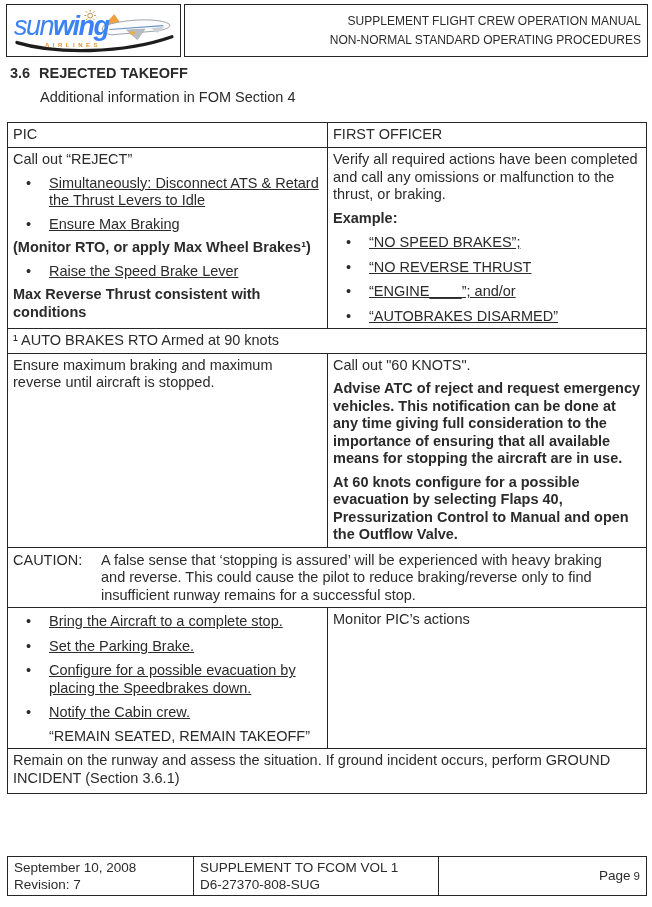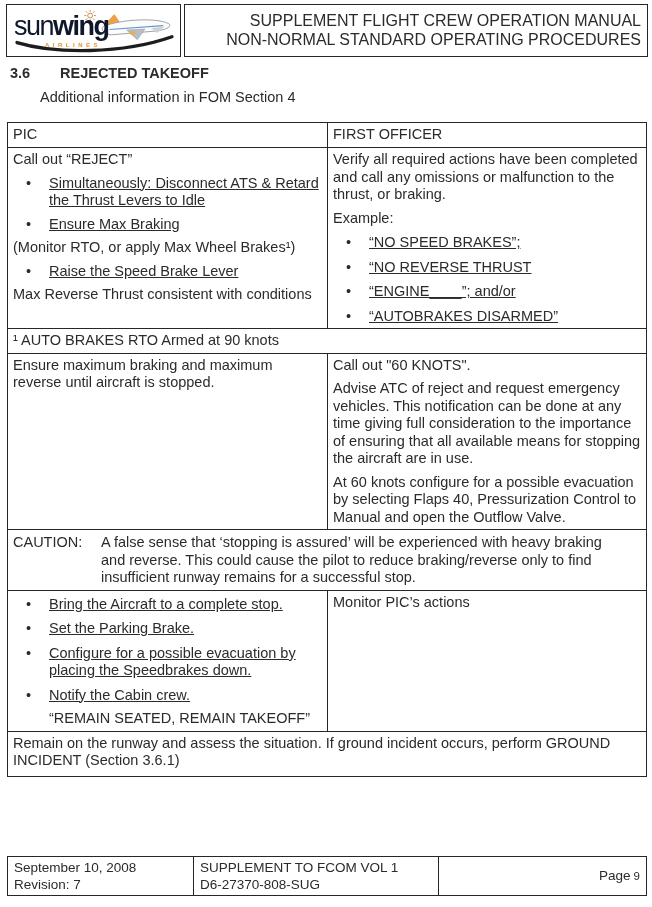--- a/index.html
+++ b/index.html
@@ -4,41 +4,41 @@
 <style>
   html,body{margin:0;padding:0;background:#888;}
   .page{
     width:652px;height:907px;position:relative;background:#ffffff;
     color:#2b2b2b;font-family:"Liberation Sans","DejaVu Sans",sans-serif;
     font-size:14.5px;line-height:17.5px;overflow:hidden;margin:0 auto;
   }
   
   .hdr{position:absolute;top:4px;left:6px;width:642px;height:53px;display:flex;gap:3px;}
   .logo-box{width:175px;border:1.5px solid #262626;position:relative;background:#fff;box-sizing:border-box;}
-  .brand{position:absolute;left:7px;top:8px;font-size:27px;line-height:27px;color:#0f172a;letter-spacing:-1.5px;z-index:2;}
+  .brand{position:absolute;left:7px;top:8px;font-style:italic;font-size:27px;line-height:27px;color:#3b82f6;letter-spacing:-1.5px;z-index:2;}
   .brand .bold{font-weight:bold;}
   .airlines{position:absolute;left:38px;top:37px;font-size:6px;line-height:6px;letter-spacing:3.5px;color:#e8922a;font-weight:bold;z-index:2;}
   .logo-art{position:absolute;left:0;top:0;width:100%;height:100%;z-index:1;}
-  .title-box{flex:1;border:1.5px solid #262626;box-sizing:border-box;display:flex;flex-direction:column;justify-content:center;align-items:flex-end;padding-right:6px;font-size:16px;line-height:18.5px;}
-  
-  .sec{position:absolute;top:65px;left:10px;display:flex;font-weight:bold;gap:21px;}
+  .title-box{flex:1;border:1.5px solid #262626;box-sizing:border-box;display:flex;flex-direction:column;justify-content:center;align-items:flex-end;padding-right:6px;font-size:12px;line-height:18.5px;}
+  
+  .sec{position:absolute;top:65px;left:10px;display:flex;font-weight:bold;}
   .sec-num{width:29px;}
   .note{position:absolute;top:89px;left:40px;}
   
   .tblwrap{position:absolute;top:122px;left:7px;width:639px;}
   table.proc{border-collapse:separate;border-spacing:0;table-layout:fixed;width:639px;
     border-left:1.5px solid #262626;border-top:1.5px solid #262626;}
   table.proc td,table.proc th{border-right:1.5px solid #262626;border-bottom:1.5px solid #262626;
     vertical-align:top;padding:3px 5px;box-sizing:border-box;font-weight:normal;text-align:left;}
   th.colhead{text-align:center;font-weight:bold;height:25px;vertical-align:middle;padding:2px;}
   td.center{text-align:center;padding:2px 5px;}
   .bl{display:flex;margin-top:6px;}
   .bl .dot{flex:0 0 23px;padding-left:13px;}
   .bl .bt{flex:1;padding-right:2px;text-decoration:underline;}
-  .mt6{margin-top:6px;}
+  .mt6{margin-top:6px;font-weight:bold;}
   .mt7{margin-top:7px;}
   .caut{display:flex;padding-top:1px;}
   .caut-label{flex:0 0 88px;}
   .caut-text{flex:1;padding-right:14px;}
   .callout{margin-left:36px;margin-top:6px;}
   td.bottom{vertical-align:bottom;padding-bottom:3px;}
   
   .footwrap{position:absolute;top:856px;left:7px;width:639px;}
   table.foot{border-collapse:separate;border-spacing:0;table-layout:fixed;width:639px;
     border-left:1.5px solid #262626;border-top:1.5px solid #262626;font-size:13.5px;line-height:17px;}

